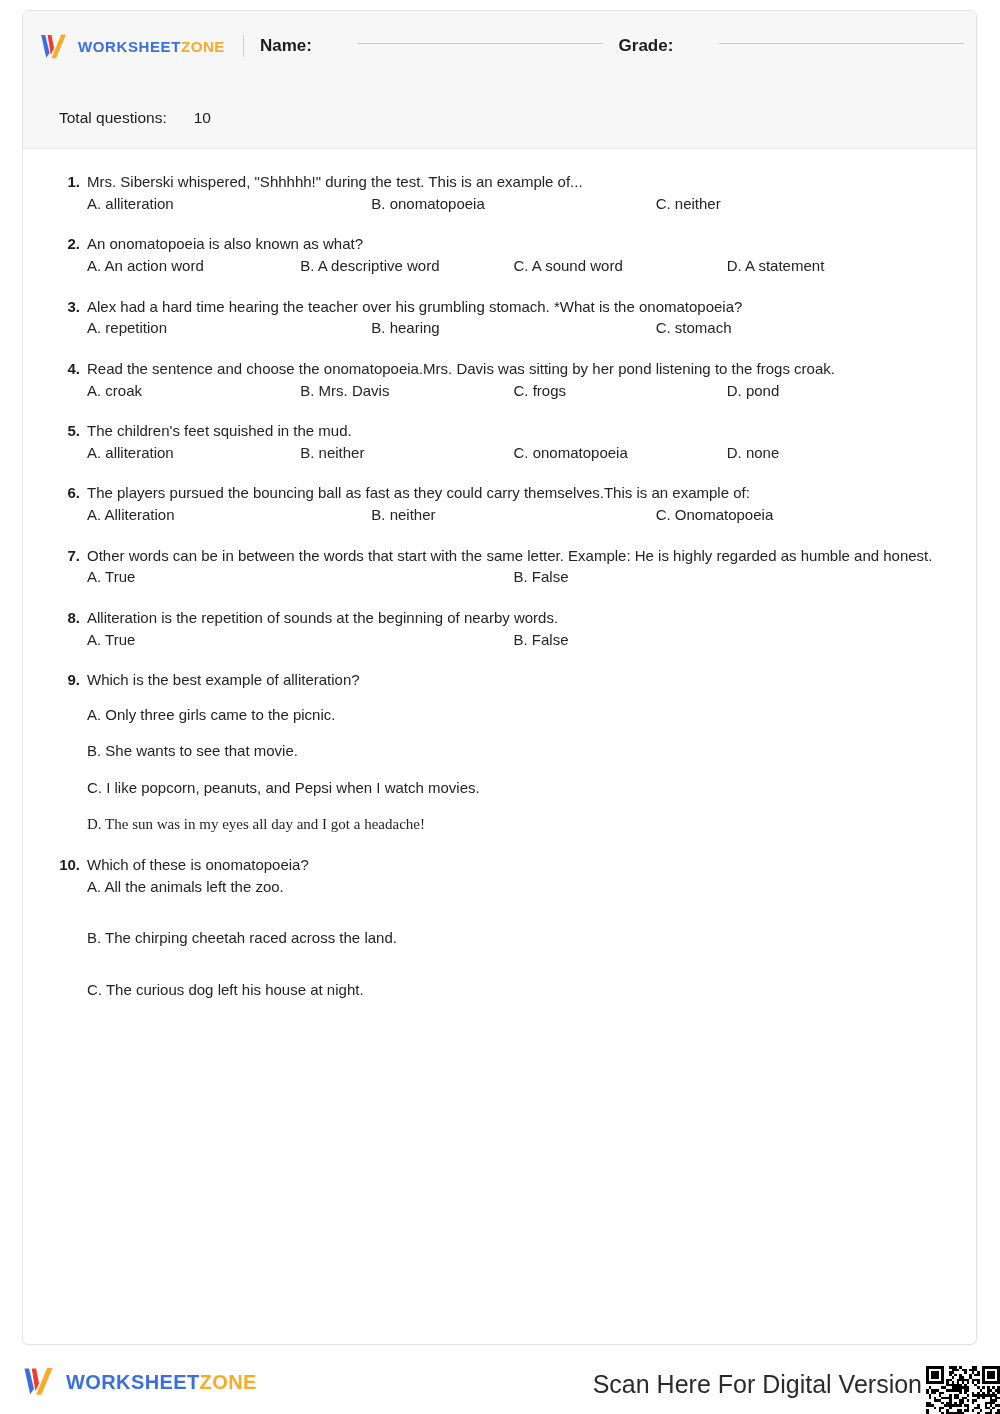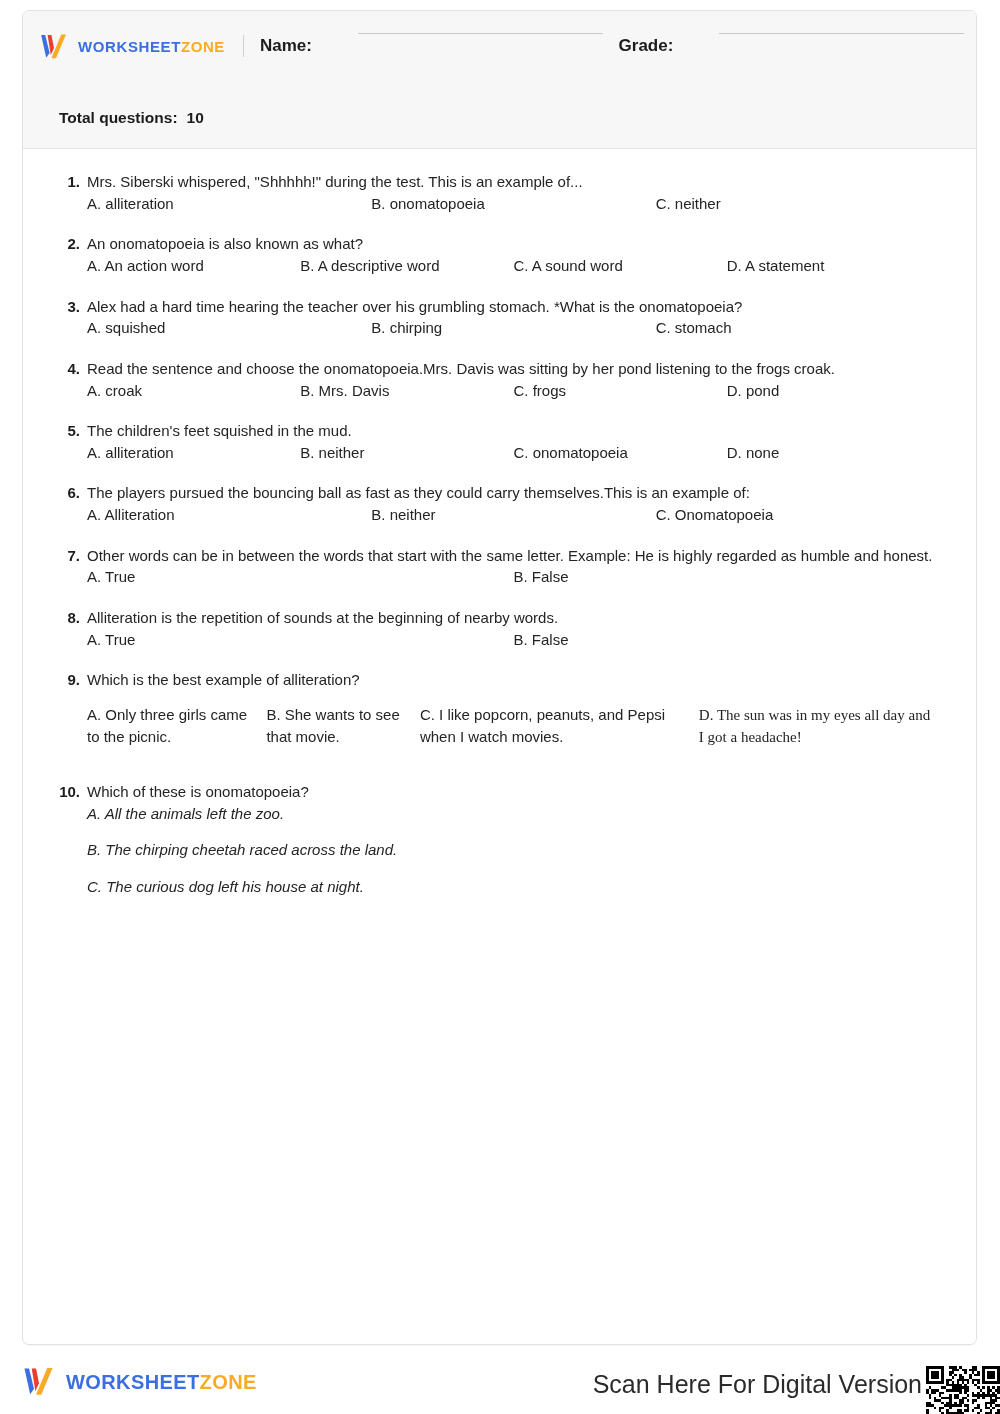--- a/index.html
+++ b/index.html
@@ -72,21 +72,21 @@
 
   .vdivider {
     width: 1px;
     height: 22px;
     background: #cfcfcf;
     margin: 0 16px 0 18px;
     flex: 0 0 auto;
   }
   .field {
     display: flex;
-    align-items: flex-start;
+    align-items: center;
     flex: 1 1 auto;
     min-width: 0;
     gap: 36px;
   }
   .field-label {
     font-size: 17px;
     font-weight: 700;
     color: #1c1c1c;
     white-space: nowrap;
     flex: 0 0 auto;
@@ -100,24 +100,24 @@
     top: -3px;
   }
   .field.name-field { max-width: 455px; }
   .field.grade-field { margin-left: 16px; }
 
   .total-row {
     position: absolute;
     left: 36px;
     top: 98px;
     font-size: 15.5px;
-    font-weight: 700;
+    font-weight: 400;
     color: #1c1c1c;
     display: flex;
-    gap: 9px;
+    gap: 27px;
     align-items: flex-end;
   }
 
   
   .sheet-body {
     padding: 22px 36px 0 36px;
     box-sizing: border-box;
   }
   .q {
     margin-bottom: 18px;
@@ -152,32 +152,31 @@
     color: #242424;
     line-height: 1.5;
     box-sizing: border-box;
     padding-right: 8px;
   }
   
   .opts.cols-3 .opt { width: 295px; }
   .opts.cols-4 .opt { width: 221px; }
   .opts.cols-2 .opt { width: 441px; }
   .opts.stack {
-    flex-direction: row;
+    flex-direction: column;
     margin-top: 13px;
   }
   .opts.stack .opt {
     width: auto;
     margin-bottom: 14px;
   }
   .opts.stack .opt:last-child { margin-bottom: 0; font-family: Liberation Serif, serif; }
   .opts.grid2 {
     flex-wrap: wrap;
-    row-gap: 14px;
-    font-style: italic;
+    row-gap: 29px;
   }
   .opts.grid2 .opt { width: 441px; }
 
   
   .page-footer {
     position: absolute;
     left: 0;
     top: 1358px;
     width: 1000px;
     height: 56px;
@@ -277,22 +276,22 @@
           <div class="opt">C. A sound word</div>
           <div class="opt">D. A statement</div>
         </div>
       </div>
       <div class="q">
         <div class="q-head">
           <div class="q-num">3.</div>
           <div class="q-text">Alex had a hard time hearing the teacher over his grumbling stomach.  *What is the onomatopoeia?</div>
         </div>
         <div class="opts cols-3">
-          <div class="opt">A. squished</div>
-          <div class="opt">B. chirping</div>
+          <div class="opt">A. repetition</div>
+          <div class="opt">B. hearing</div>
           <div class="opt">C. stomach</div>
         </div>
       </div>
       <div class="q">
         <div class="q-head">
           <div class="q-num">4.</div>
           <div class="q-text">Read the sentence and choose the onomatopoeia.Mrs. Davis was sitting by her pond listening to the frogs croak.</div>
         </div>
         <div class="opts cols-4">
           <div class="opt">A. croak</div>

